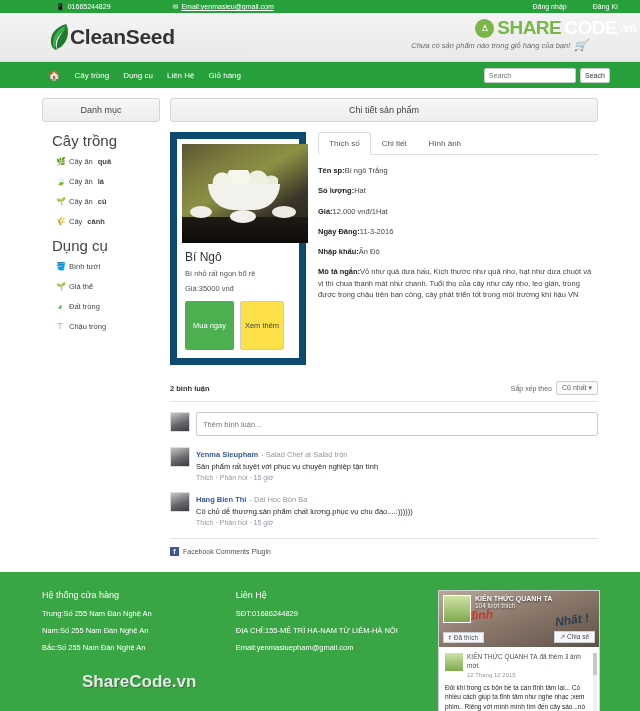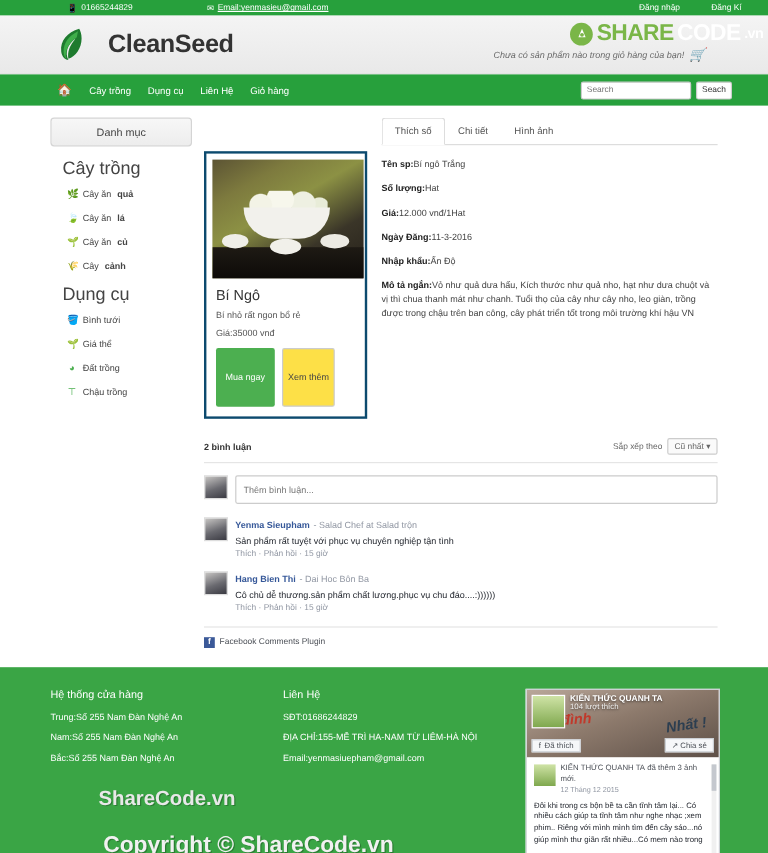--- a/index.html
+++ b/index.html
@@ -26,21 +26,21 @@
   .tb-mail a { color:#fff; text-decoration: underline; }
   .tb-right { margin-left: auto; display: flex; gap: 26px; padding-right: 10px; }
   .tb-ico { font-size: 7px; }
 
   
   .header {
     height: 49px; background: linear-gradient(#f4f4f4, #e9e9e9);
     display: flex; align-items: center; position: relative;
     border-bottom: 1px solid #ddd;
   }
-  .logo-wrap { display: flex; align-items: center; margin-left: 48px; gap: 20px; }
+  .logo-wrap { display: flex; align-items: center; margin-left: 48px; gap: 0; }
   .leaf { width: 22px; height: 30px; position: relative; }
   .leaf svg { display:block; }
   .logo-text { font-size: 21px; font-weight: bold; color: #333; letter-spacing: -0.3px; }
   .cart-note {
     position: absolute; right: 52px; top: 26px;
     font-size: 7.5px; font-style: italic; color: #6a6a6a;
     display: flex; align-items: center; gap: 4px;
   }
   .cart-ico { color: #27a03c; font-size: 11px; }
 
@@ -110,21 +110,21 @@
   .filter-body select {
     width: 78px; height: 17px; font-size: 7.5px; padding: 0 3px;
     border:1px solid #ccc; border-radius:2px; background:#fff; color:#555;
     font-family: "Liberation Sans", sans-serif;
   }
 
   
   .prod-row { display: flex; gap: 12px; }
   .prod-card {
     width: 136px; flex: 0 0 136px;
-    border: 2px solid #0c4a6e; background:#fff; padding: 5px; margin-top: 28px;
+    border: 7px solid #0c4a6e; background:#fff; padding: 5px;
   }
   .prod-img {
     width: 126px; height: 99px;
     background: linear-gradient(150deg,#5c5434 0%,#7d7a3e 22%,#8c9144 42%,#3a3528 70%,#241f18 100%);
     position: relative; overflow: hidden;
   }
   .pi-bowl { position:absolute; left:26px; top:40px; width:72px; height:26px;
     background:#f2f1ec; border-radius: 0 0 36px 36px; }
   .pi-flowers { position:absolute; left:28px; top:26px; width:68px; height:20px;
     background: radial-gradient(circle at 18% 60%, #f3f3e6 0 9px, transparent 10px),
@@ -359,20 +359,21 @@
         </li>
         <li>
           <span class="cat-ico">⊤</span>
           <span>Chậu trồng</span>
         </li>
       </ul>
 
     </div>
 
     <div class="main">
+      <div class="panel-head">Chi tiết sản phẩm</div>
 
       <div class="prod-row">
 
         <div class="prod-card">
           <div class="prod-img">
             <div class="pi-flowers"></div>
             <div class="pi-bowl"></div>
             <div class="pi-counter"></div>
             <div class="pi-p1"></div>
             <div class="pi-p2"></div>

